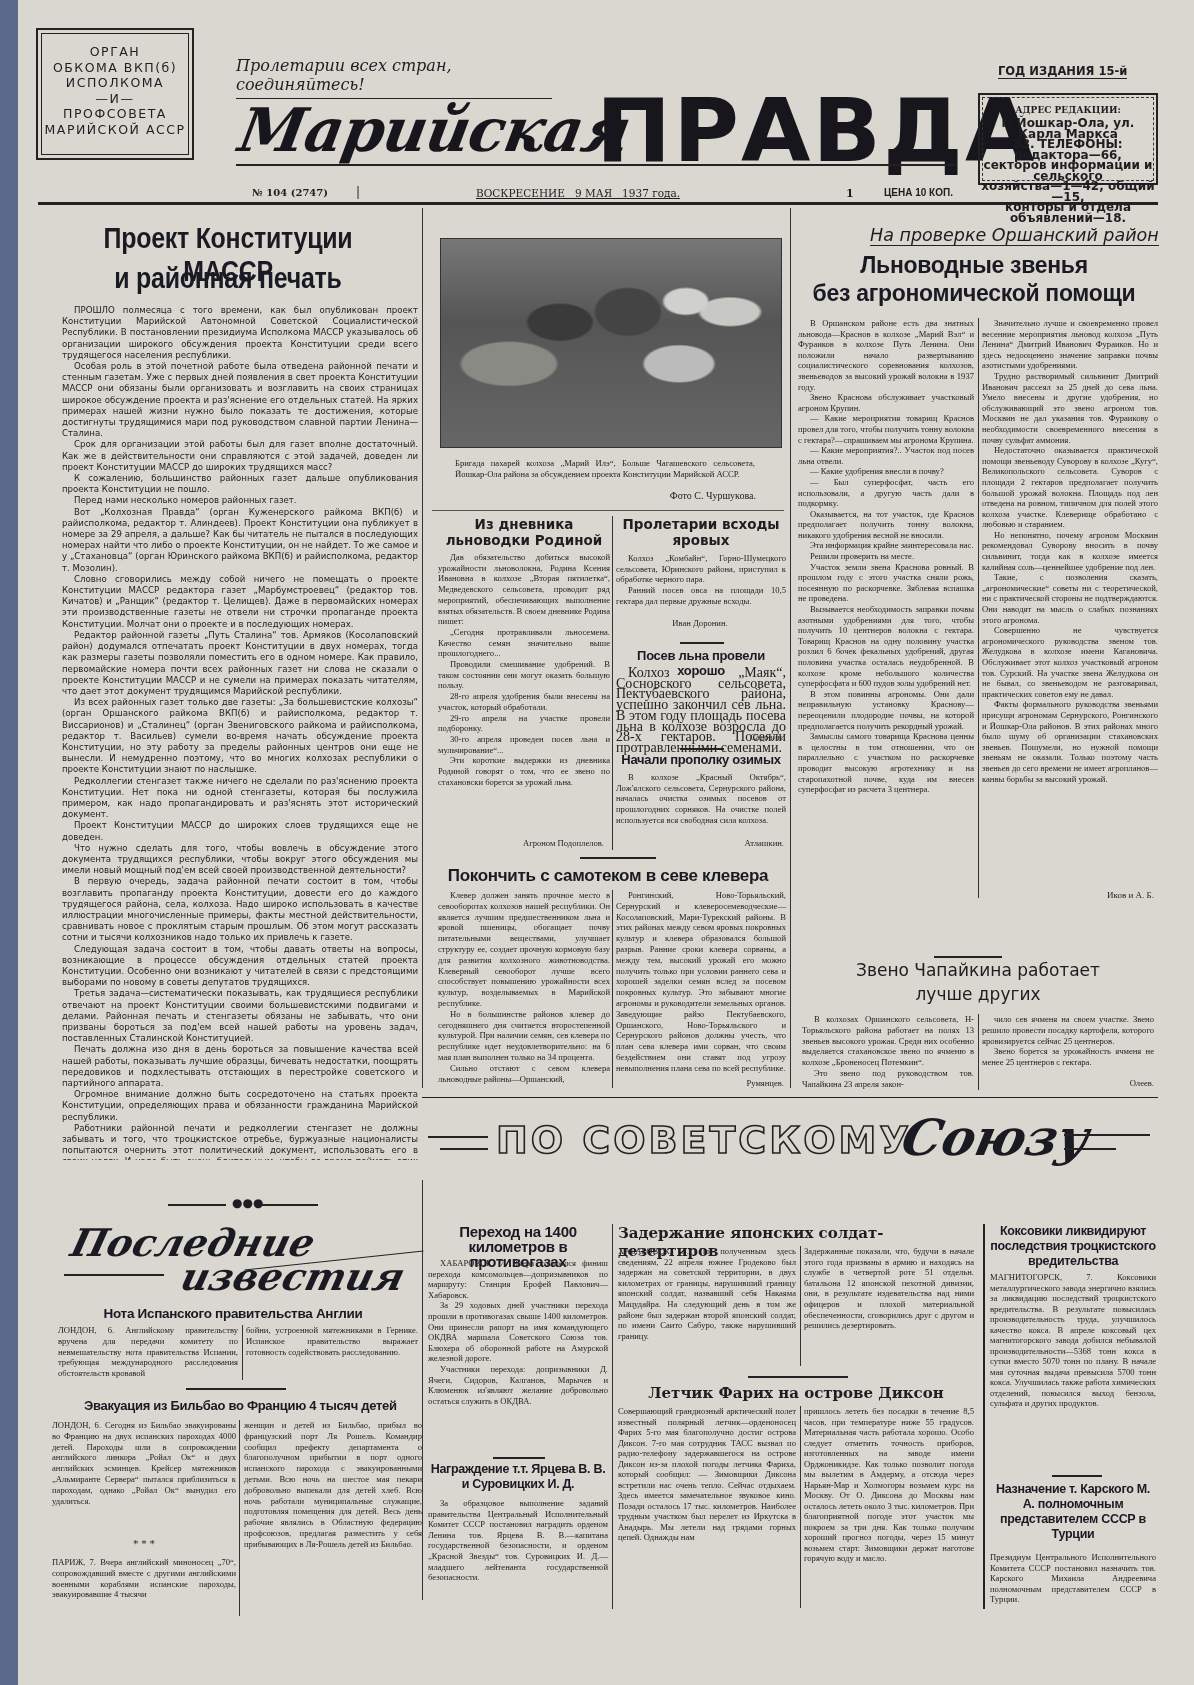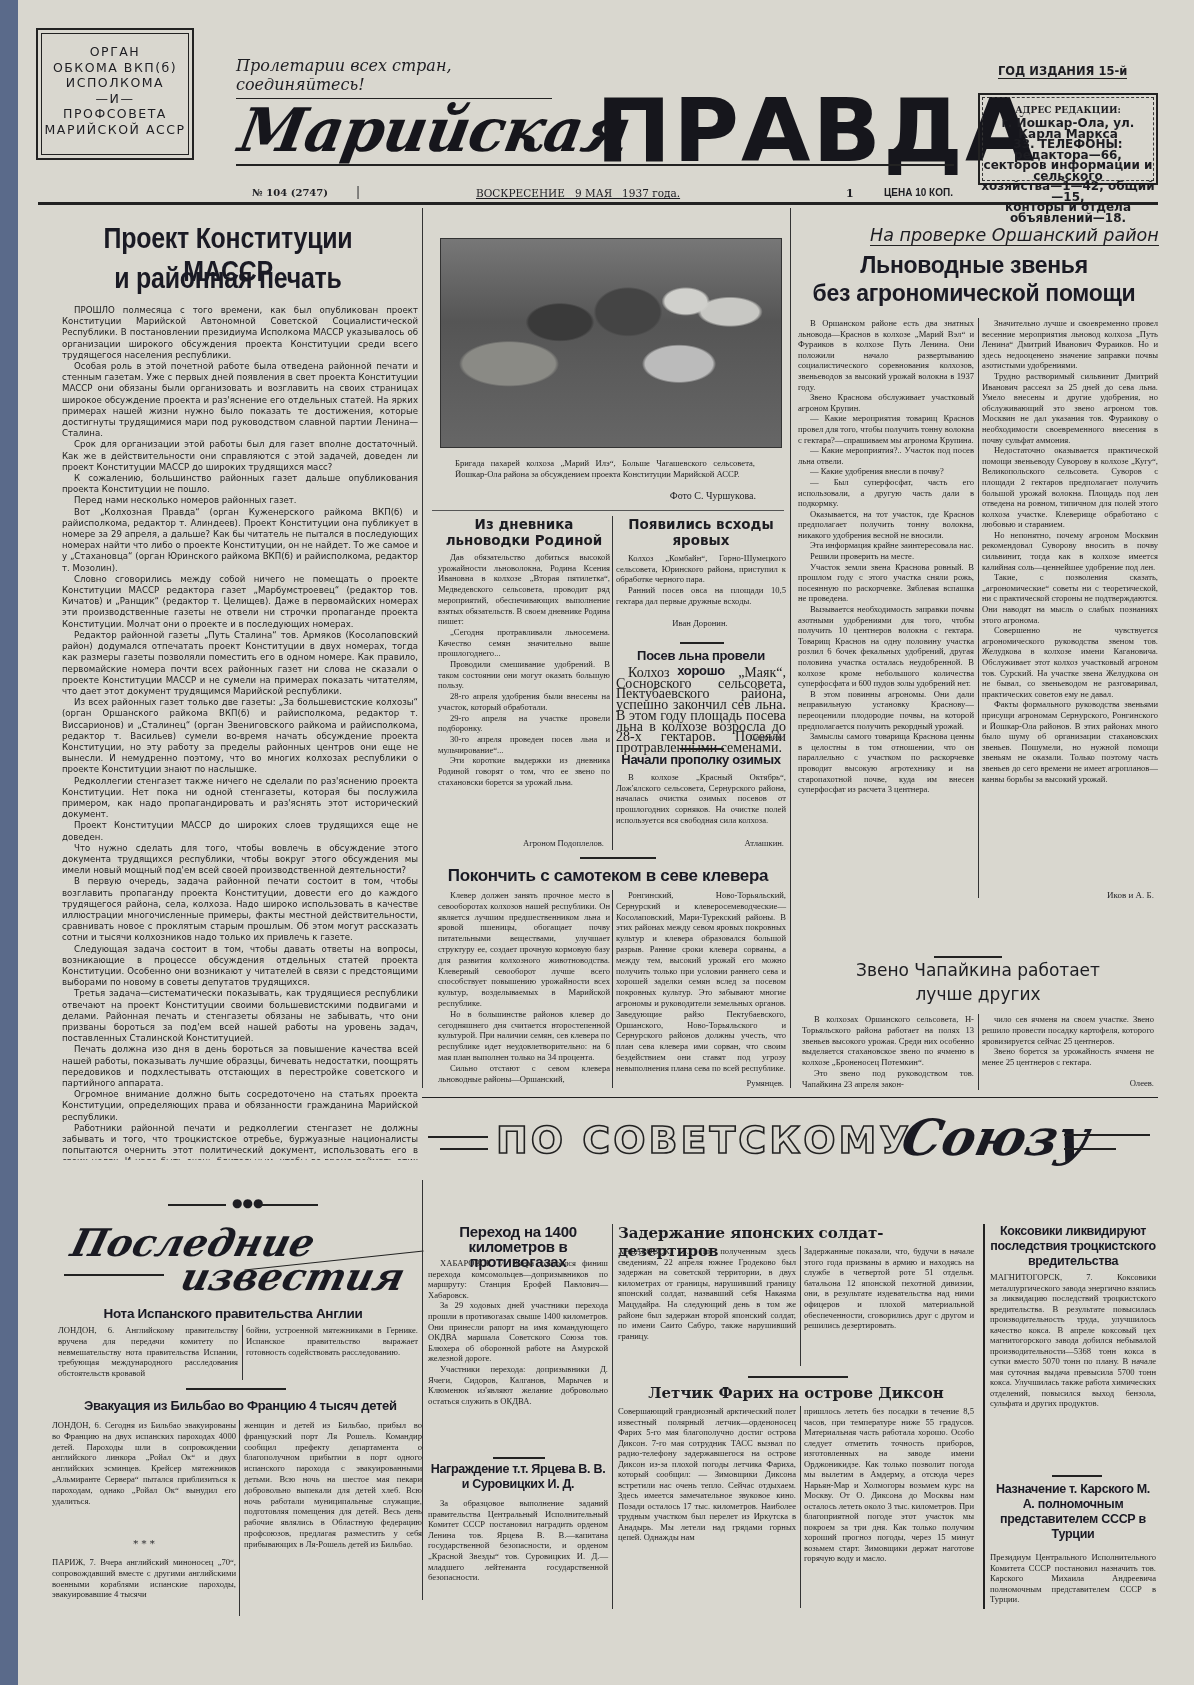--- a/index.html
+++ b/index.html
@@ -103,21 +103,21 @@
       <p>Проводили смешивание удобрений. В таком состоянии они могут оказать большую пользу.</p>
       <p>28-го апреля удобрения были внесены на участок, который обработали.</p>
       <p>29-го апреля на участке провели подборонку.</p>
       <p>30-го апреля проведен посев льна и мульчирование“...</p>
       <p>Эти короткие выдержки из дневника Родиной говорят о том, что ее звено по стахановски борется за урожай льна.</p>
     </div>
   <div class="abs sig" style="left:420px;top:838px;width:166px;font-size:8.6px;">Агроном Подоплелов.</div>
 
   <div class="vrule" style="left:594px;top:516px;height:334px;"></div>
 
-  <div class="abs center" style="left:598px;top:516px;width:170px;font-family:'DejaVu Sans',sans-serif;font-weight:bold;font-size:13.5px;line-height:16px;">Появились всходы яровых</div>
+  <div class="abs center" style="left:598px;top:516px;width:170px;font-family:'DejaVu Sans',sans-serif;font-weight:bold;font-size:13.5px;line-height:16px;">Пролетарии всходы яровых</div>
   <div class="abs txt" id="sprouts-body" style="left:598px;top:553px;width:170px;font-size:8.6px;line-height:10.7px;">
       <p>Колхоз „Комбайн“, Горно-Шумецкого сельсовета, Юринского района, приступил к обработке черного пара.</p>
       <p>Ранний посев овса на площади 10,5 гектара дал первые дружные всходы.</p>
     </div>
   <div class="abs sig" style="left:598px;top:618px;width:168px;font-size:8.6px;text-align:center;">Иван Доронин.</div>
   <div class="rule" style="left:662px;top:642px;width:44px;height:2px;"></div>
 
   <div class="abs center hd-cond" style="left:598px;top:648px;width:170px;font-size:13px;">Посев льна провели хорошо</div>
   <div class="abs txt" id="flax-body" style="left:598px;top:668px;width:170px;font-size:14px;line-height:10.7px;">
       <p>Колхоз „Маяк“, Сосновского сельсовета, Пектубаевского района, успешно закончил сев льна. В этом году площадь посева льна в колхозе возросла до 28-х гектаров. Посеяли протравленными семенами.</p>

